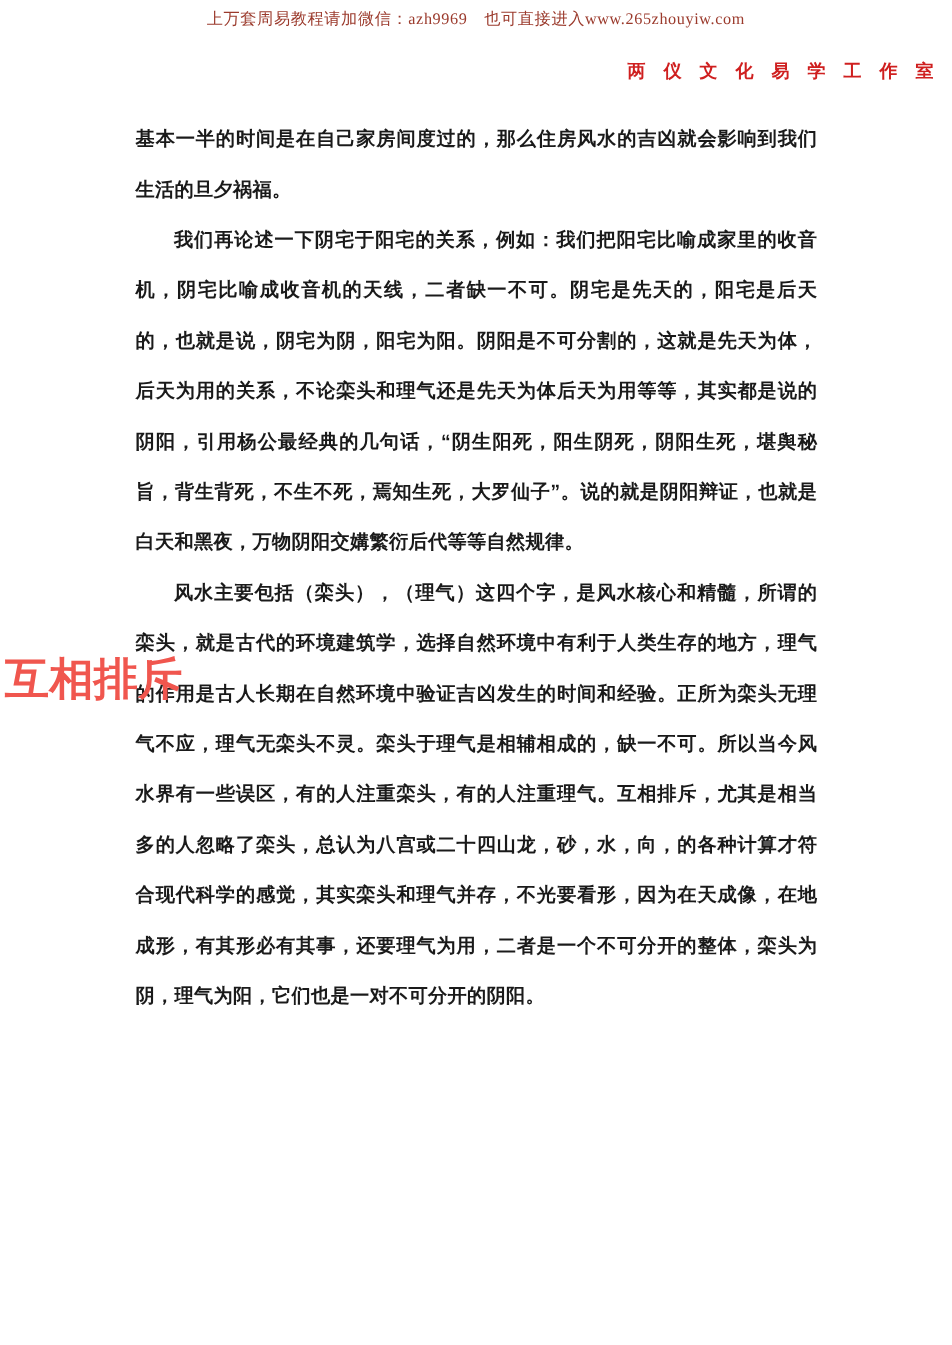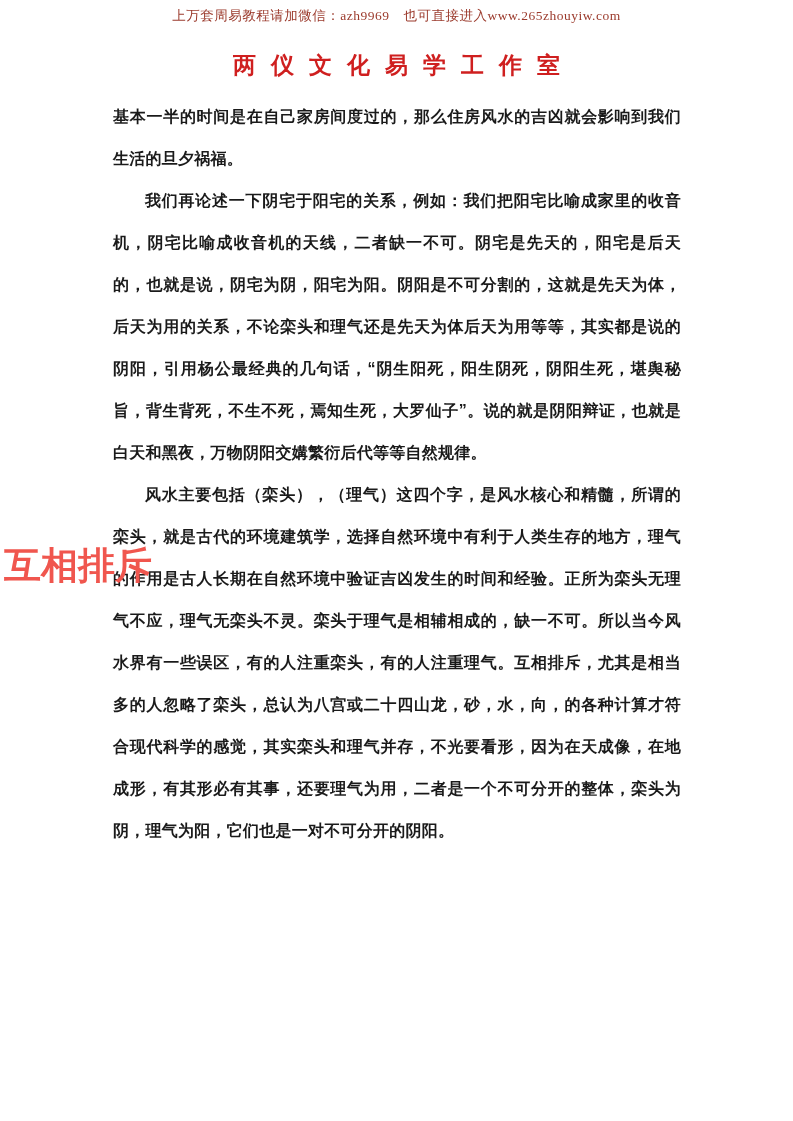--- a/index.html
+++ b/index.html
@@ -22,24 +22,24 @@
     color: #9b3a2c;
     letter-spacing: 0.5px;
     white-space: nowrap;
   }
   .title {
     position: absolute;
     top: 50px;
     left: 0;
     width: 100%;
     margin: 0;
-    text-align: center;
+    text-align: right;
     font-family: "Liberation Serif", "DejaVu Serif", serif;
     font-weight: bold;
-    font-size: 23px;
+    font-size: 15px;
     color: #cf1f1f;
     letter-spacing: 15px;
     text-indent: 15px; 
     white-space: nowrap;
   }
   .body-text {
     position: absolute;
     top: 96px;
     left: 113px;
     width: 568px;

